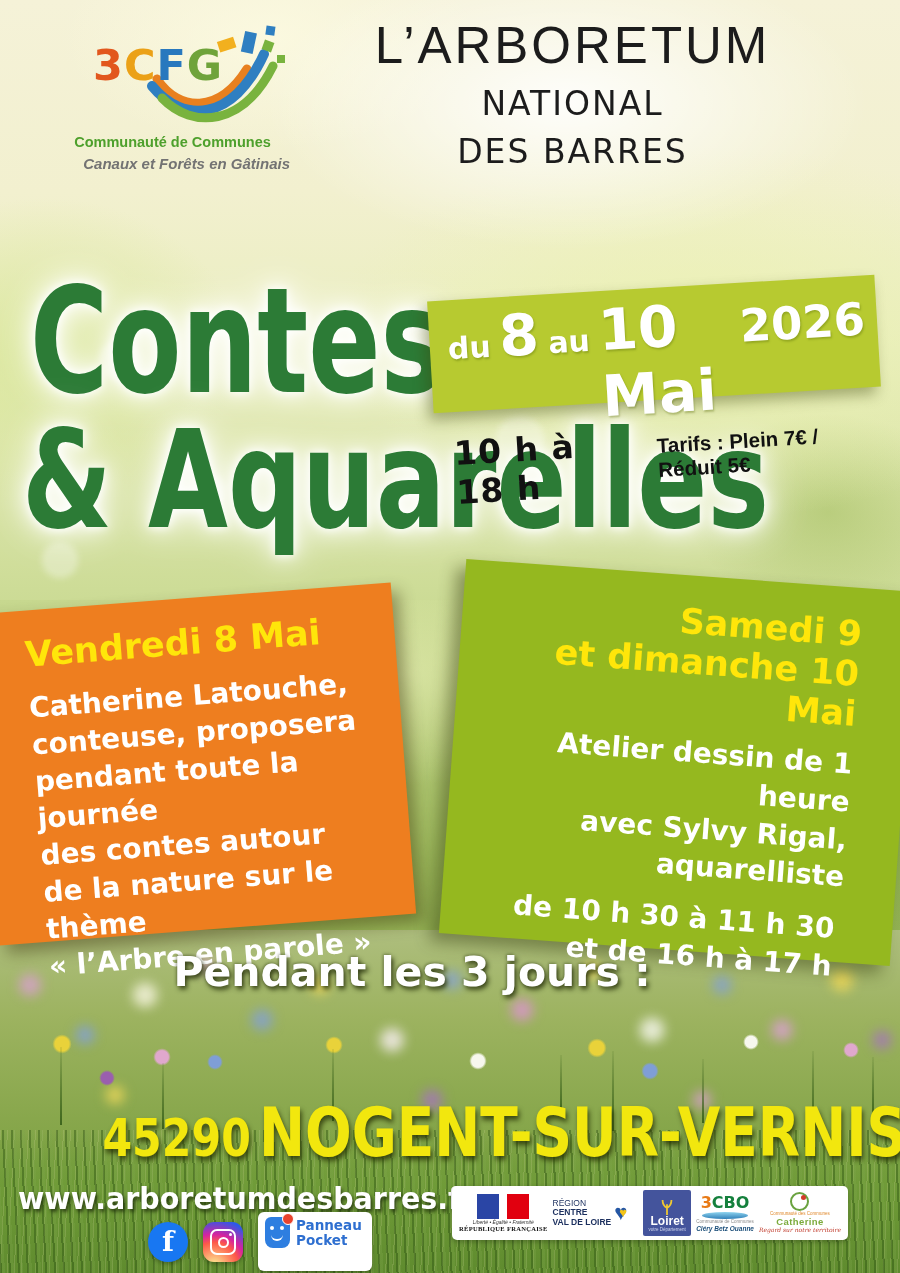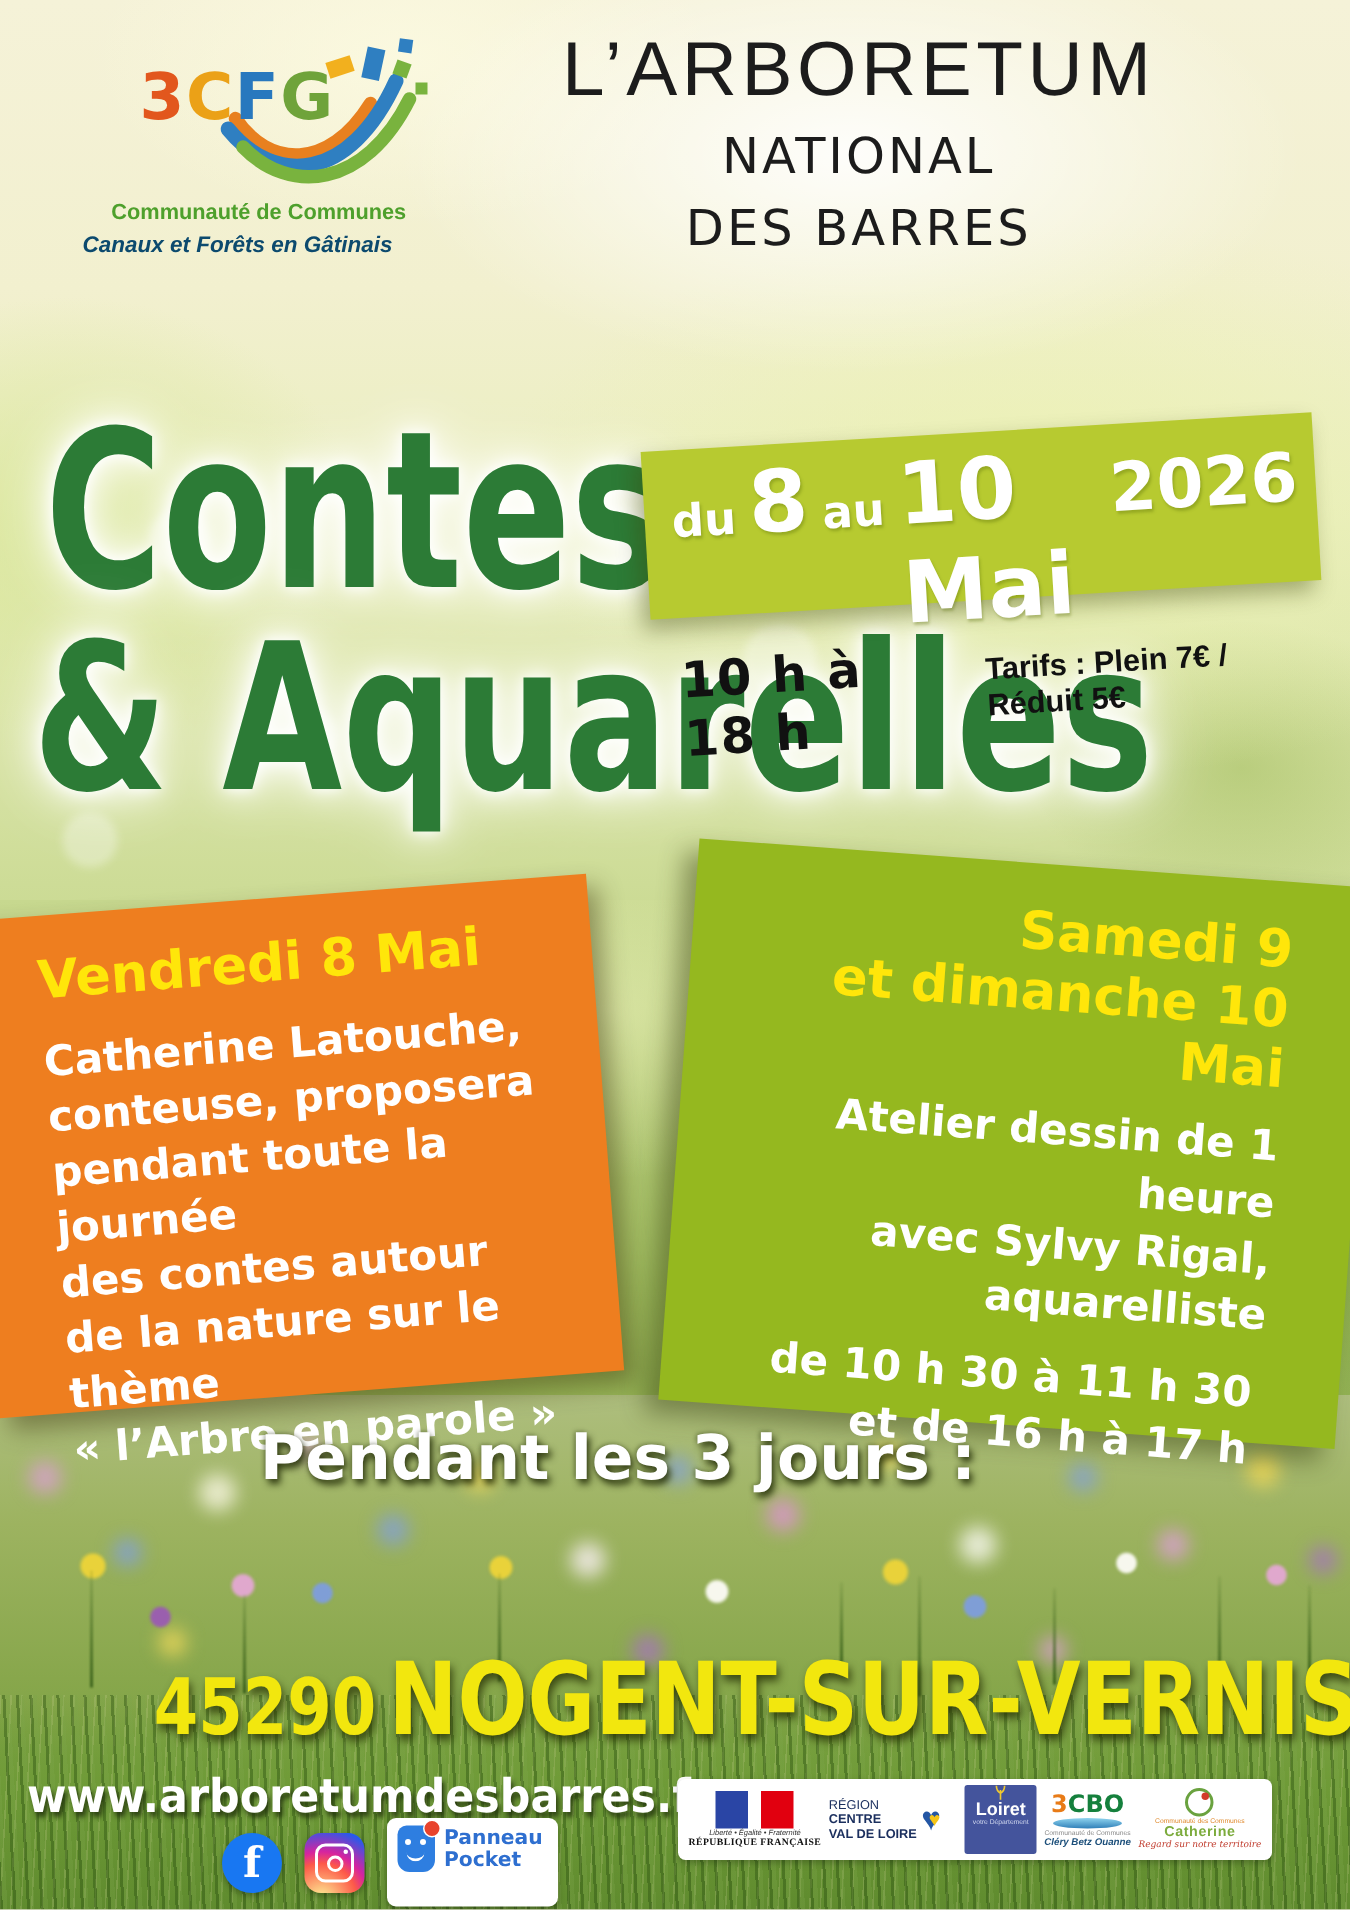--- a/index.html
+++ b/index.html
@@ -81,21 +81,21 @@
       repeating-linear-gradient(93deg, rgba(205,210,150,.22) 0 1px, rgba(0,0,0,0) 1px 7px),
       linear-gradient(180deg, rgba(110,150,55,0) 0%, #6e9a37 45%, #5f8b2e 100%);}
 
   
   .cfg{position:absolute;left:55px;top:24px;width:235px;height:155px;}
   .cfg-acro{position:absolute;left:38px;top:16px;font-size:43px;font-weight:800;letter-spacing:1px;
     font-family:"DejaVu Sans",sans-serif;}
   .cfg-acro .c3{color:#e2571d}.cfg-acro .cc{color:#eba117}.cfg-acro .cf{color:#2878be}.cfg-acro .cg{color:#6fa33a}
   .cfg-swoosh{position:absolute;left:92px;top:0;}
   .cfg-sub1{position:absolute;left:0;top:110px;width:235px;text-align:center;color:#4ea02c;font-weight:800;font-size:14.5px;}
-  .cfg-sub2{position:absolute;left:0;top:131px;width:235px;text-align:left;color:#0c4a6e;font-weight:800;font-style:italic;font-size:15px;}
+  .cfg-sub2{position:absolute;left:0;top:131px;width:235px;text-align:right;color:#737373;font-weight:800;font-style:italic;font-size:15px;}
 
   .arbo{position:absolute;left:285px;top:16px;width:575px;text-align:center;color:#1c1c1c;}
   .arbo-title{font-size:51px;font-weight:300;letter-spacing:3px;font-family:"Liberation Sans",sans-serif;}
   .arbo-sub{font-size:33px;font-weight:400;letter-spacing:2px;margin-top:9px;font-family:"DejaVu Sans",sans-serif;}
 
   
   .ttl{position:absolute;white-space:nowrap;font-family:"DejaVu Sans",sans-serif;font-weight:bold;color:#2c7b36;line-height:1;
     text-shadow:0 0 10px #fff,0 0 22px rgba(255,255,255,.95),0 0 38px rgba(255,255,255,.85),0 0 60px rgba(255,255,255,.6);
     transform-origin:left top;}
   .ttl1{left:30px;top:268px;font-size:146px;transform:scaleX(.73);}
@@ -169,21 +169,21 @@
     background:linear-gradient(90deg,#2a45a5 0 42%,#fff 42% 58%,#e1000f 58% 100%);}
   .rf-motto{font-size:5px;font-style:italic;color:#333;}
   .rf-name{font-size:6.5px;font-weight:700;color:#111;font-family:"Liberation Serif",serif;letter-spacing:.3px;}
   .region{display:flex;align-items:center;gap:3px;}
   .region-txt{text-align:left;color:#1b2f5e;font-size:8.5px;line-height:1.12;}
   .region-txt .b{font-weight:800;}
   .heart{position:relative;width:24px;height:22px;}
   .heart .h1{position:absolute;left:0;top:0;font-size:22px;color:#2456a4;line-height:1;}
   .heart .h2{position:absolute;left:5px;top:4px;font-size:13px;color:#f5c518;line-height:1;}
   .loiret{width:48px;height:46px;background:#44549c;border-radius:2px;color:#fff;display:flex;flex-direction:column;
-    align-items:center;justify-content:flex-end;padding-bottom:18px;box-sizing:border-box;}
+    align-items:center;justify-content:flex-end;padding-bottom:3px;box-sizing:border-box;}
   .loiret-name{font-size:12px;font-weight:700;}
   .loiret-sub{font-size:4.5px;color:#cfd6ee;}
   .cbo-name{font-size:16px;font-weight:800;font-family:"DejaVu Sans",sans-serif;}
   .cbo-name .n3{color:#e87b17}.cbo-name .nr{color:#15803d}
   .cbo-wave{width:46px;height:7px;margin:0 auto 1px;border-radius:50%;
     background:linear-gradient(180deg,#8fd4ef,#2f7fb8);}
   .cbo-sub1{font-size:4.5px;color:#8a8a8a;}
   .cbo-sub2{font-size:6.5px;font-weight:700;font-style:italic;color:#1c4f7a;}
   .gie-icon{position:relative;width:15px;height:15px;border:2.5px solid #6aa23f;border-radius:50%;margin:0 auto 1px;}
   .gie-dot{position:absolute;right:1px;top:1px;width:5px;height:5px;background:#d23b2a;border-radius:50%;}

